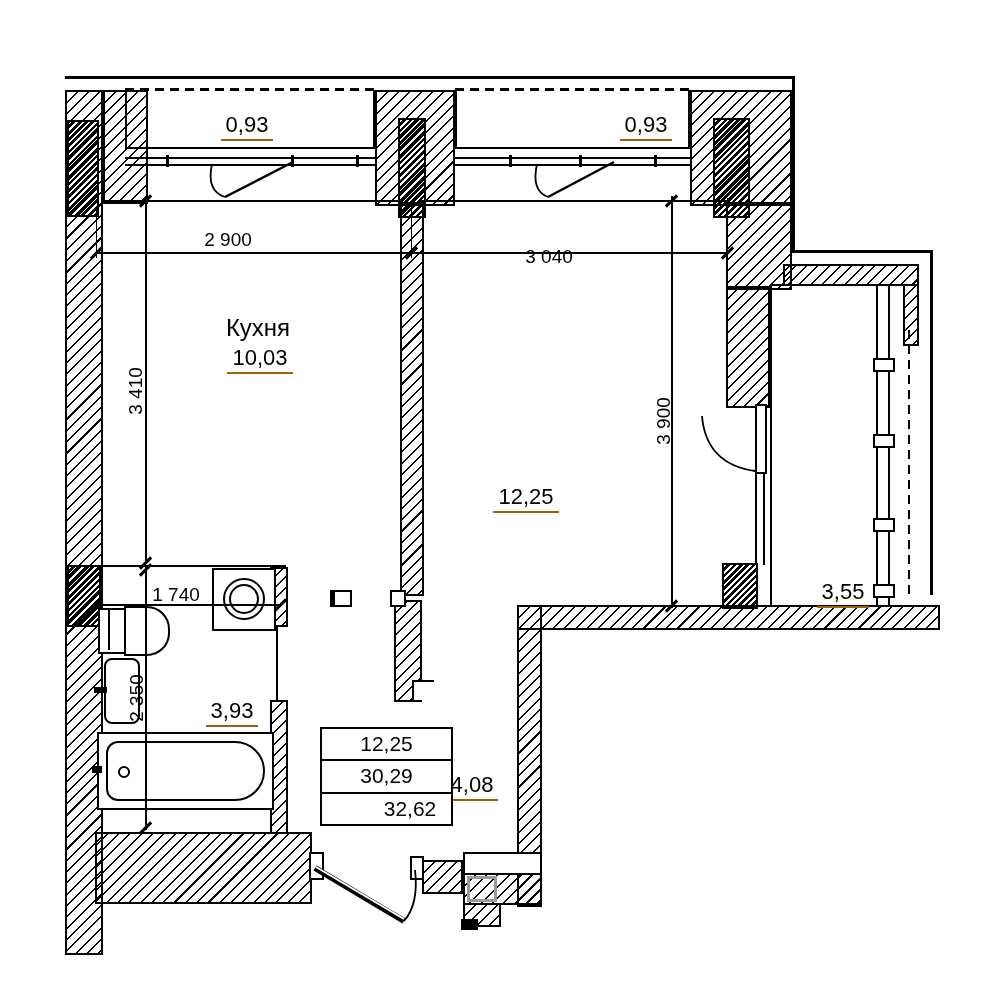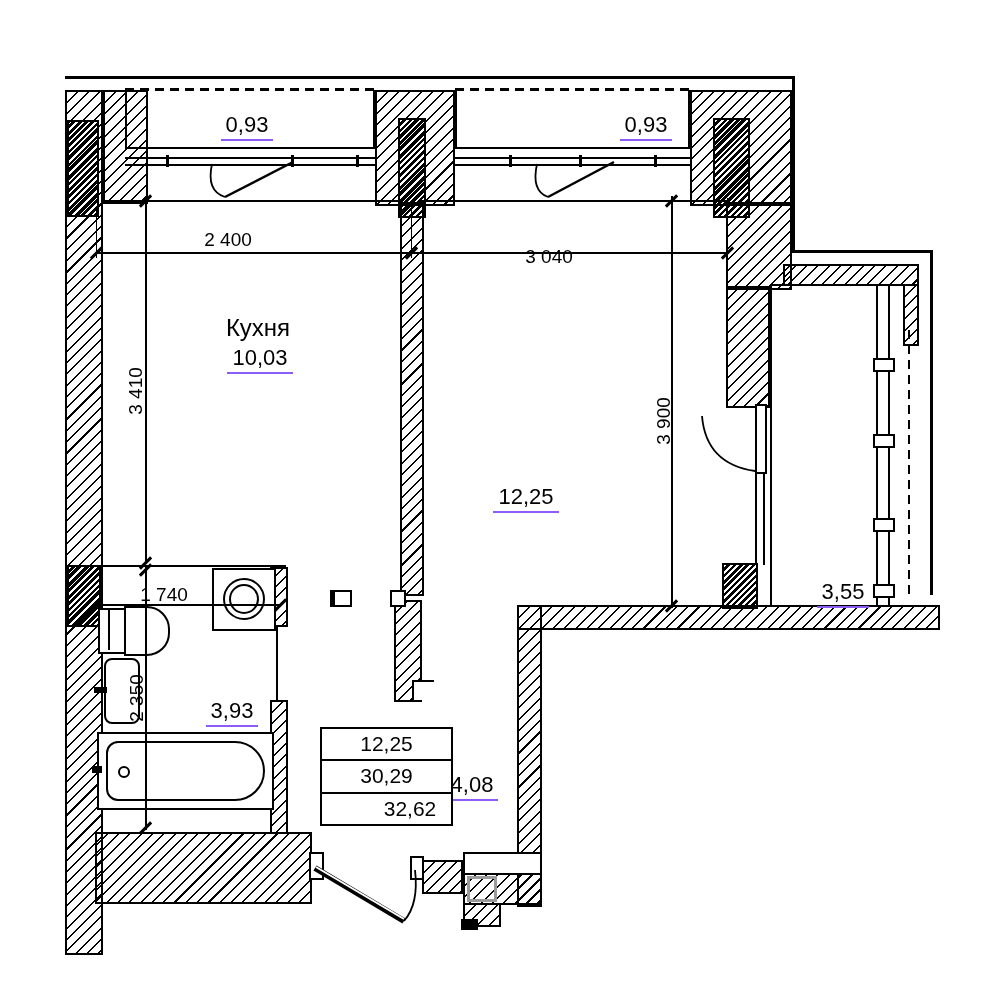--- a/index.html
+++ b/index.html
@@ -14,21 +14,21 @@
   .thin{z-index:2;}
   .dash-h{position:absolute;z-index:5;height:3px;
         background:repeating-linear-gradient(90deg,#000 0 9px,transparent 9px 15px);}
   .dash-v{position:absolute;z-index:5;width:2px;
         background:repeating-linear-gradient(180deg,#000 0 9px,transparent 9px 15px);}
   .tick{position:absolute;width:3px;height:16px;background:#000;transform:rotate(45deg);z-index:6;}
   .dim{position:absolute;font-size:19px;color:#000;text-align:center;z-index:7;white-space:nowrap;}
   .dim-v{transform:rotate(-90deg);}
   .room-name{position:absolute;font-size:24px;text-align:center;z-index:7;white-space:nowrap;}
   .area{position:absolute;font-size:22px;text-align:center;z-index:7;white-space:nowrap;}
-  .area span{display:inline-block;padding:0 5px 1px 5px;border-bottom:2px solid #8b5cf6;}
+  .area span{display:inline-block;padding:0 5px 1px 5px;border-bottom:2px solid #a16207;}
   .fixture{position:absolute;background:#fff;border:2px solid #000;z-index:4;}
   .white{position:absolute;background:#fff;z-index:4;}
   #watermark{position:absolute;left:235px;top:428px;width:540px;height:104px;z-index:1;
         font-size:92px;font-weight:bold;letter-spacing:3px;color:#c8c8c8;
         text-align:center;line-height:100px;text-shadow:0 0 2px #cccccc;}
   #doorsvg{position:absolute;left:0;top:0;z-index:6;pointer-events:none;}
   #aptable{position:absolute;left:320px;top:727px;width:129px;height:95px;border:2px solid #000;
         display:flex;z-index:7;background:#fff;}
   #aptable .lcell{width:66px;border-right:2px solid #000;display:flex;align-items:center;
         justify-content:center;font-size:22px;}
@@ -133,37 +133,37 @@
 
   <div class="abs" style="left:330px;top:590px;width:15px;height:13px;border:2px solid #000;border-left:5px solid #000;z-index:5;"></div>
 
   <div class="ln" style="left:97px;top:252px;width:631px;height:2px;"></div>
   <div class="ln" style="left:96px;top:206px;width:1px;height:52px;"></div>
   <div class="ln" style="left:411px;top:206px;width:1px;height:52px;"></div>
   <div class="ln" style="left:727px;top:198px;width:1px;height:60px;"></div>
   <div class="tick" style="left:95px;top:245px;"></div>
   <div class="tick" style="left:410px;top:245px;"></div>
   <div class="tick" style="left:726px;top:245px;"></div>
-  <div class="dim" style="left:188px;top:229px;width:80px;">2 400</div>
+  <div class="dim" style="left:188px;top:229px;width:80px;">2 900</div>
   <div class="dim" style="left:509px;top:246px;width:80px;">3 040</div>
 
   <div class="ln" style="left:145px;top:196px;width:2px;height:368px;"></div>
   <div class="tick" style="left:144px;top:193px;"></div>
   <div class="tick" style="left:144px;top:555px;"></div>
   <div class="dim dim-v" style="left:101px;top:380px;width:70px;">3 410</div>
 
   <div class="ln" style="left:671px;top:196px;width:2px;height:412px;"></div>
   <div class="tick" style="left:670px;top:193px;"></div>
   <div class="tick" style="left:670px;top:598px;"></div>
   <div class="dim dim-v" style="left:629px;top:410px;width:70px;">3 900</div>
 
   <div class="ln" style="left:95px;top:604px;width:186px;height:2px;"></div>
   <div class="tick" style="left:93px;top:597px;"></div>
   <div class="tick" style="left:279px;top:597px;"></div>
-  <div class="dim" style="left:124px;top:584px;width:80px;">1 740</div>
+  <div class="dim" style="left:136px;top:584px;width:80px;">1 740</div>
 
   <div class="ln" style="left:145px;top:567px;width:2px;height:263px;"></div>
   <div class="tick" style="left:144px;top:562px;"></div>
   <div class="tick" style="left:144px;top:820px;"></div>
   <div class="dim dim-v" style="left:102px;top:687px;width:70px;">2 350</div>
 
   <div class="room-name" style="left:188px;top:314px;width:140px;">Кухня</div>
   <div class="area" style="left:190px;top:345px;width:140px;"><span>10,03</span></div>
   <div class="area" style="left:406px;top:484px;width:240px;"><span>12,25</span></div>
   <div class="area" style="left:197px;top:112px;width:100px;"><span>0,93</span></div>

